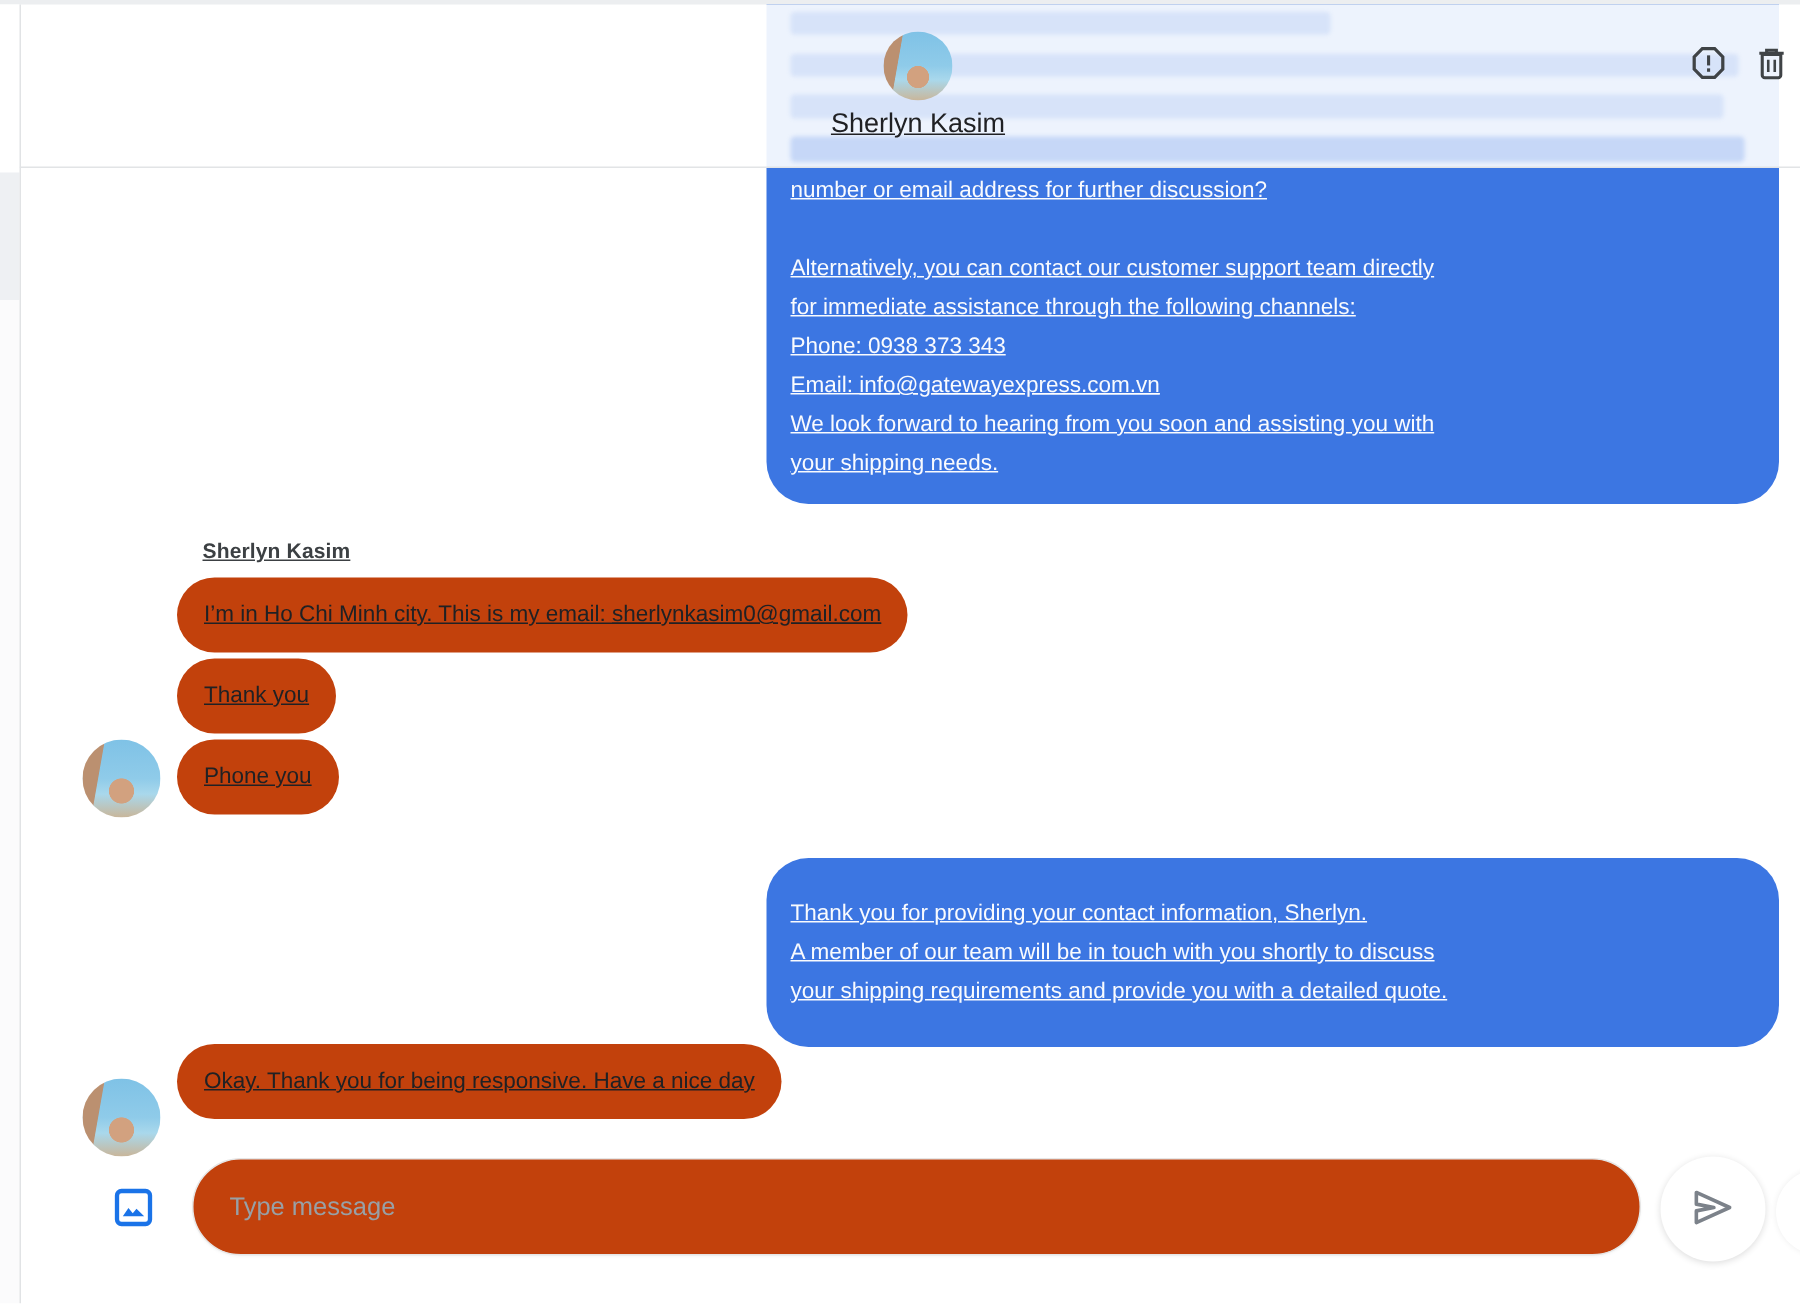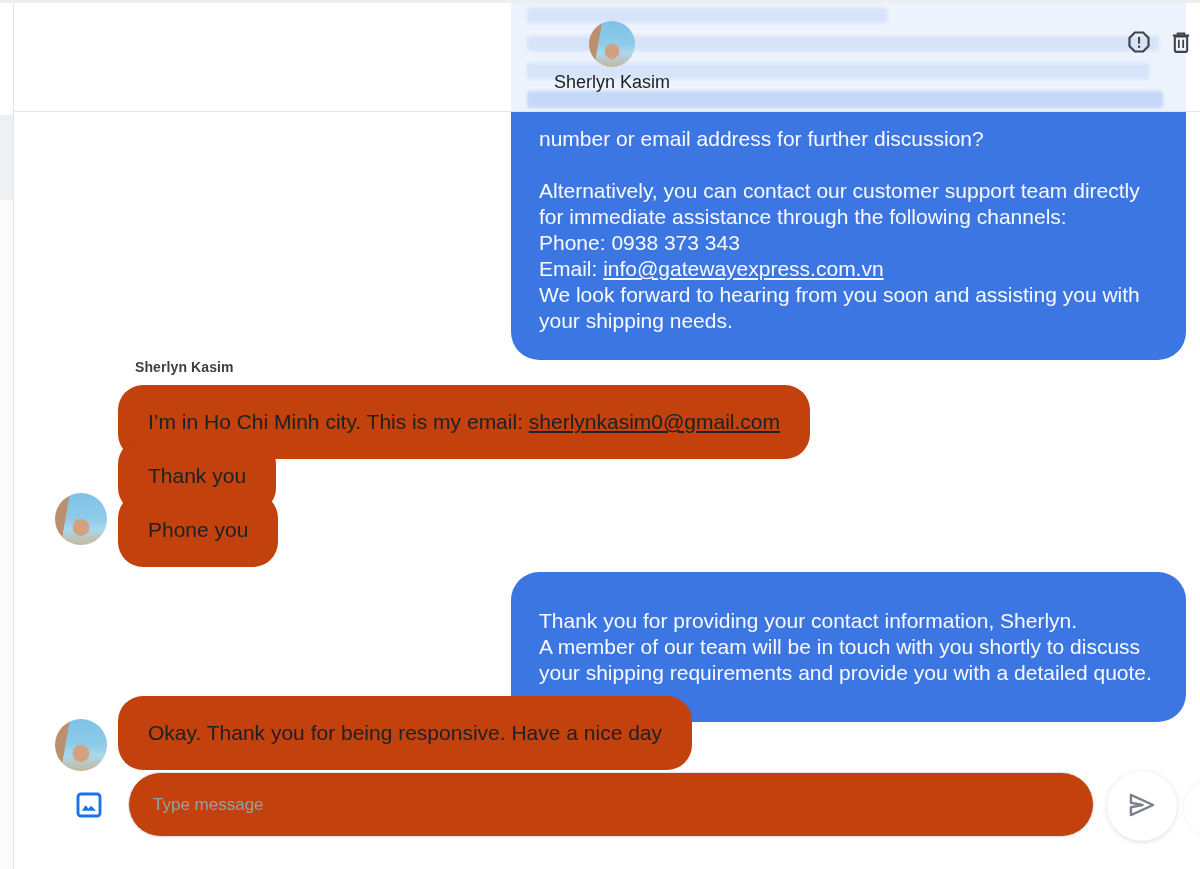--- a/index.html
+++ b/index.html
@@ -2,32 +2,32 @@
 <html><head>
 <meta charset="utf-8">
 <style>
   html,body{margin:0;padding:0;}
   body{
     width:1200px;height:869px;position:relative;overflow:hidden;
     background:#ffffff;
     font-family:"Liberation Sans", sans-serif;
     color:#202124;
   }
-  .abs{position:absolute;}
+  .abs{position:absolute;text-decoration:underline;}
 
   
   .top-band{left:0;top:0;width:1200px;height:3px;background:#eceef0;}
   .rail-seg1{left:0;top:3px;width:13px;height:112px;background:#ffffff;}
   .rail-seg2{left:0;top:115px;width:13px;height:85px;background:#eef0f3;}
   .rail-seg3{left:0;top:200px;width:13px;height:669px;background:#fbfbfc;}
   .rail-divider{left:13px;top:3px;width:1px;height:866px;background:#e1e3e5;}
 
   
   .bubble{box-sizing:border-box;}
-  .bubble-text{margin:12px;font-size:21px;line-height:26px;white-space:pre-wrap;}
+  .bubble-text{margin:0;font-size:15px;line-height:26px;white-space:pre-wrap;}
   .agent-bubble{
     background:#3c76e2;color:rgba(255,255,255,0.97);
     border-radius:28px;width:675px;left:511px;
   }
   .agent-bubble .bubble-link{color:rgba(255,255,255,0.97);text-decoration:underline;}
   .bubble-1{top:-40px;padding:154px 16px 14px 16px;}
   .bubble-2{top:572px;padding:24px 16px;}
   .customer-bubble{
     background:#c2410c;color:#202124;border-radius:25px;
     left:118px;padding:12px 18px;display:inline-block;white-space:nowrap;

